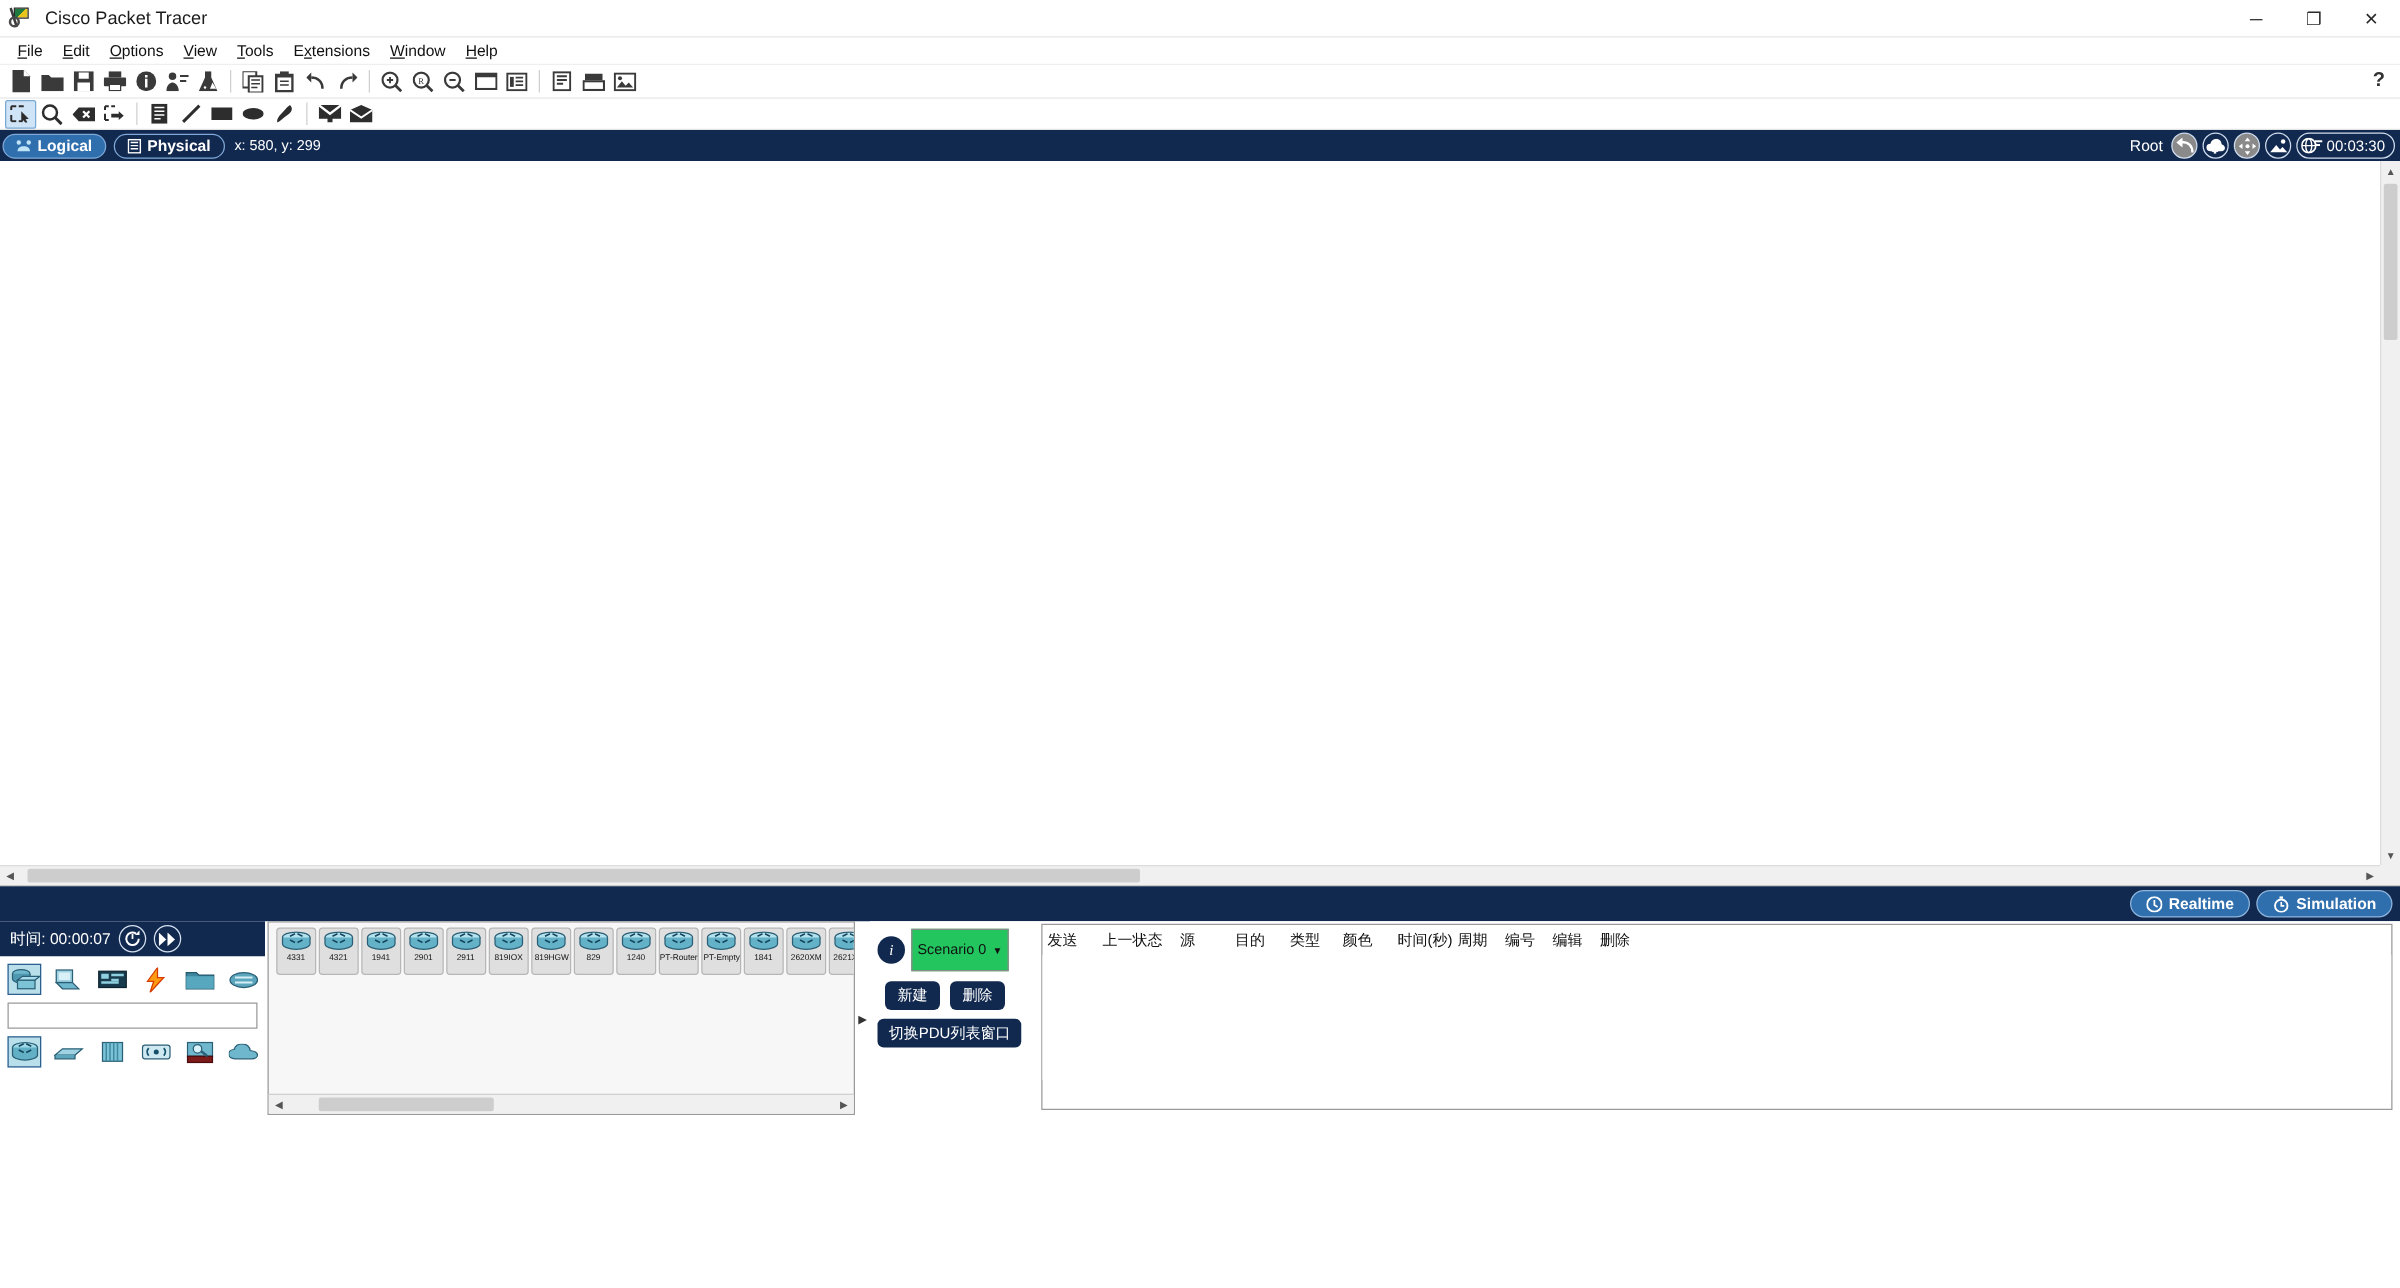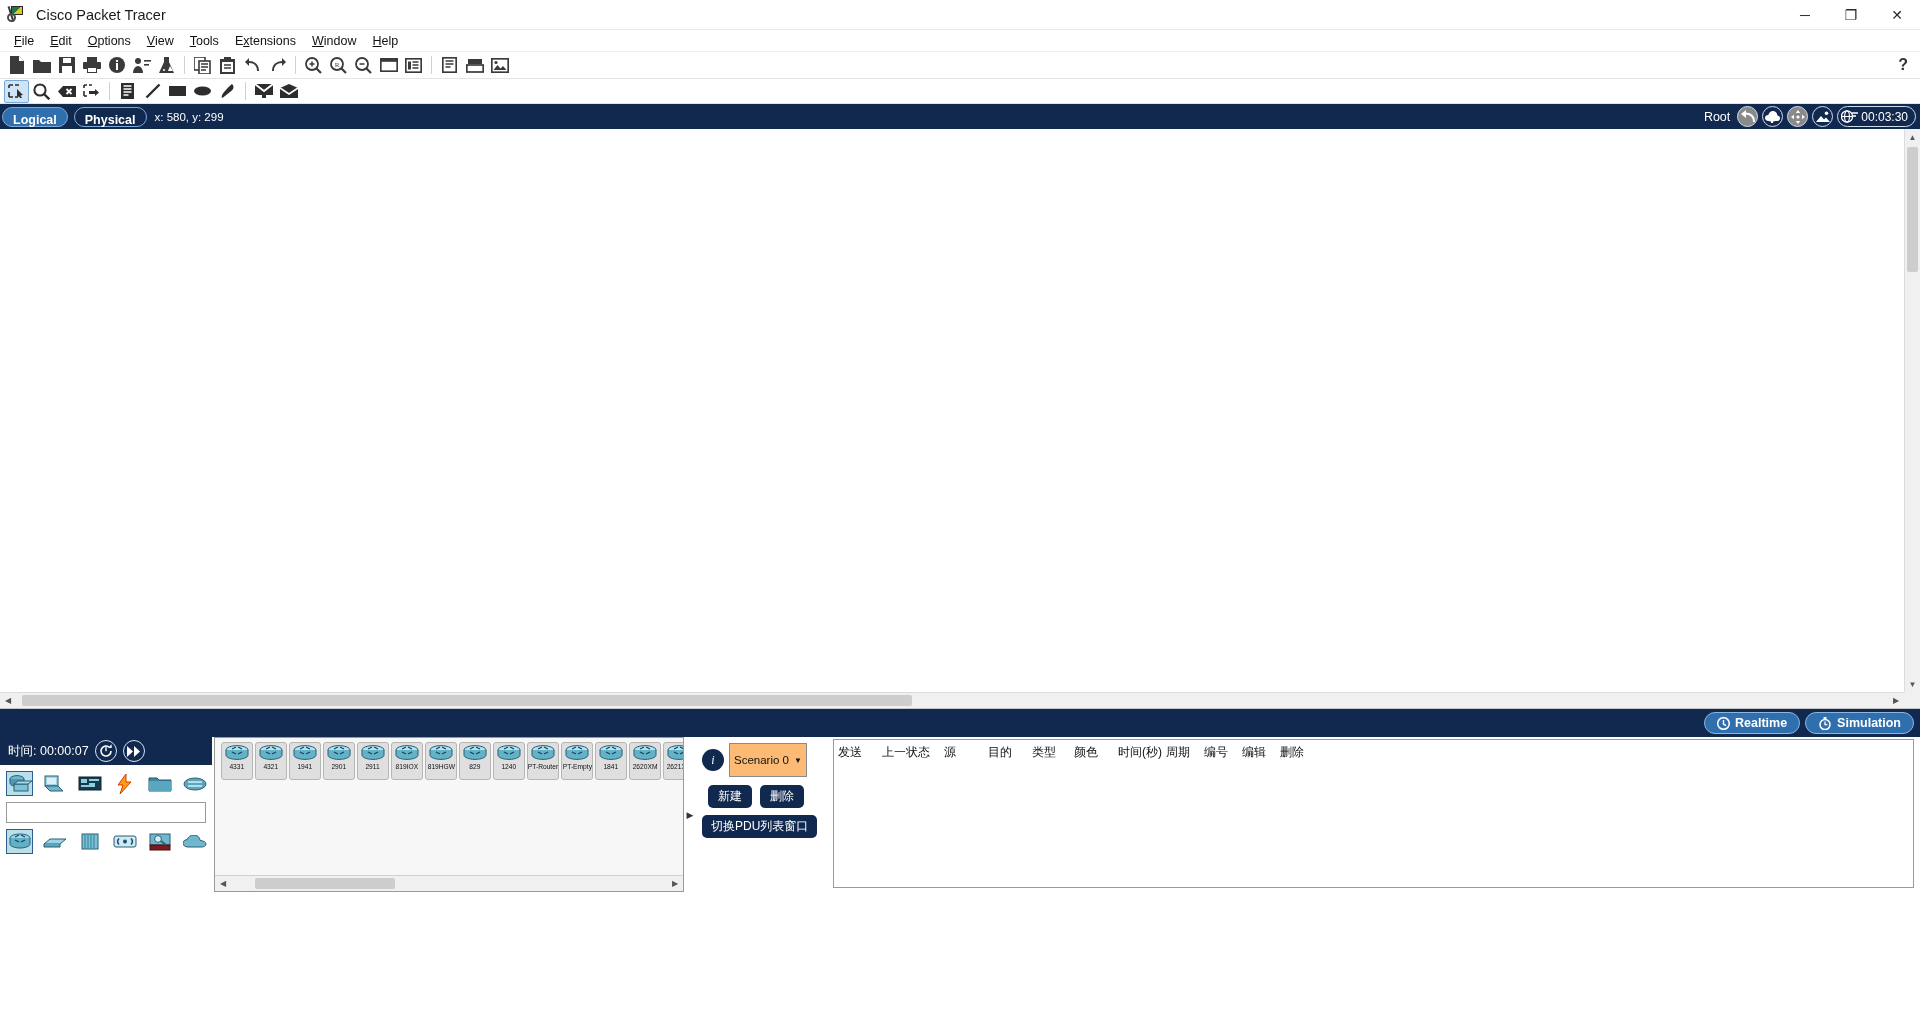--- a/index.html
+++ b/index.html
@@ -67,21 +67,20 @@
   
   .navbar {
     height: 25px; background: #12294f; display: flex; align-items: center;
     position: relative; padding-left: 2px;
   }
   .pill {
     display: flex; align-items: center; gap: 5px;
     border: 1.5px solid #7fa9d8; border-radius: 12px;
     height: 20px; padding: 0 10px; color: #fff; font-size: 12.5px; font-weight: bold;
     cursor: default;
-    flex-direction: column;
   }
   .pill.active { background: #2f6fad; }
   .pill.plain { background: #12294f; }
   .coord { color: #ffffff; font-size: 11.5px; margin-left: 8px; }
   .nav-right {
     position: absolute; right: 4px; display: flex; align-items: center; gap: 4px;
   }
   .nav-root { color: #fff; font-size: 12.5px; margin-right: 3px; }
   .circ-btn {
     width: 21px; height: 21px; border-radius: 50%; border: 1.5px solid #cfdcee;
@@ -186,21 +185,21 @@
   
   .sim-panel { flex: 1; display: flex; background: #fff; position: relative; }
   .sim-left { width: 135px; padding: 6px 4px 0 6px; }
   .scenario-row { display: flex; align-items: center; gap: 5px; }
   .info-circ {
     width: 22px; height: 22px; border-radius: 50%; background: #12294f;
     color: #fff; display: flex; align-items: center; justify-content: center;
     font-size: 12px; font-style: italic; font-family: "Liberation Serif", serif; cursor: default;
   }
   .scenario-sel {
-    width: 78px; height: 21px; border: 1px solid #8a8a8a; background: #fdba74;
+    width: 78px; height: 21px; border: 1px solid #8a8a8a; background: #22c55e;
     display: flex; align-items: center; justify-content: space-between;
     padding: 16px 4px; font-size: 11.5px; color: #111; cursor: default;
   }
   .btn-row { display: flex; gap: 8px; margin-top: 8px; margin-left: 6px; }
   .nv-btn {
     background: #12294f; color: #fff; border-radius: 5px; font-size: 12px;
     padding: 3px 10px; cursor: default;
   }
   .nv-btn.wide { margin-top: 7px; margin-left: 0px; padding: 3px 9px; }
 

